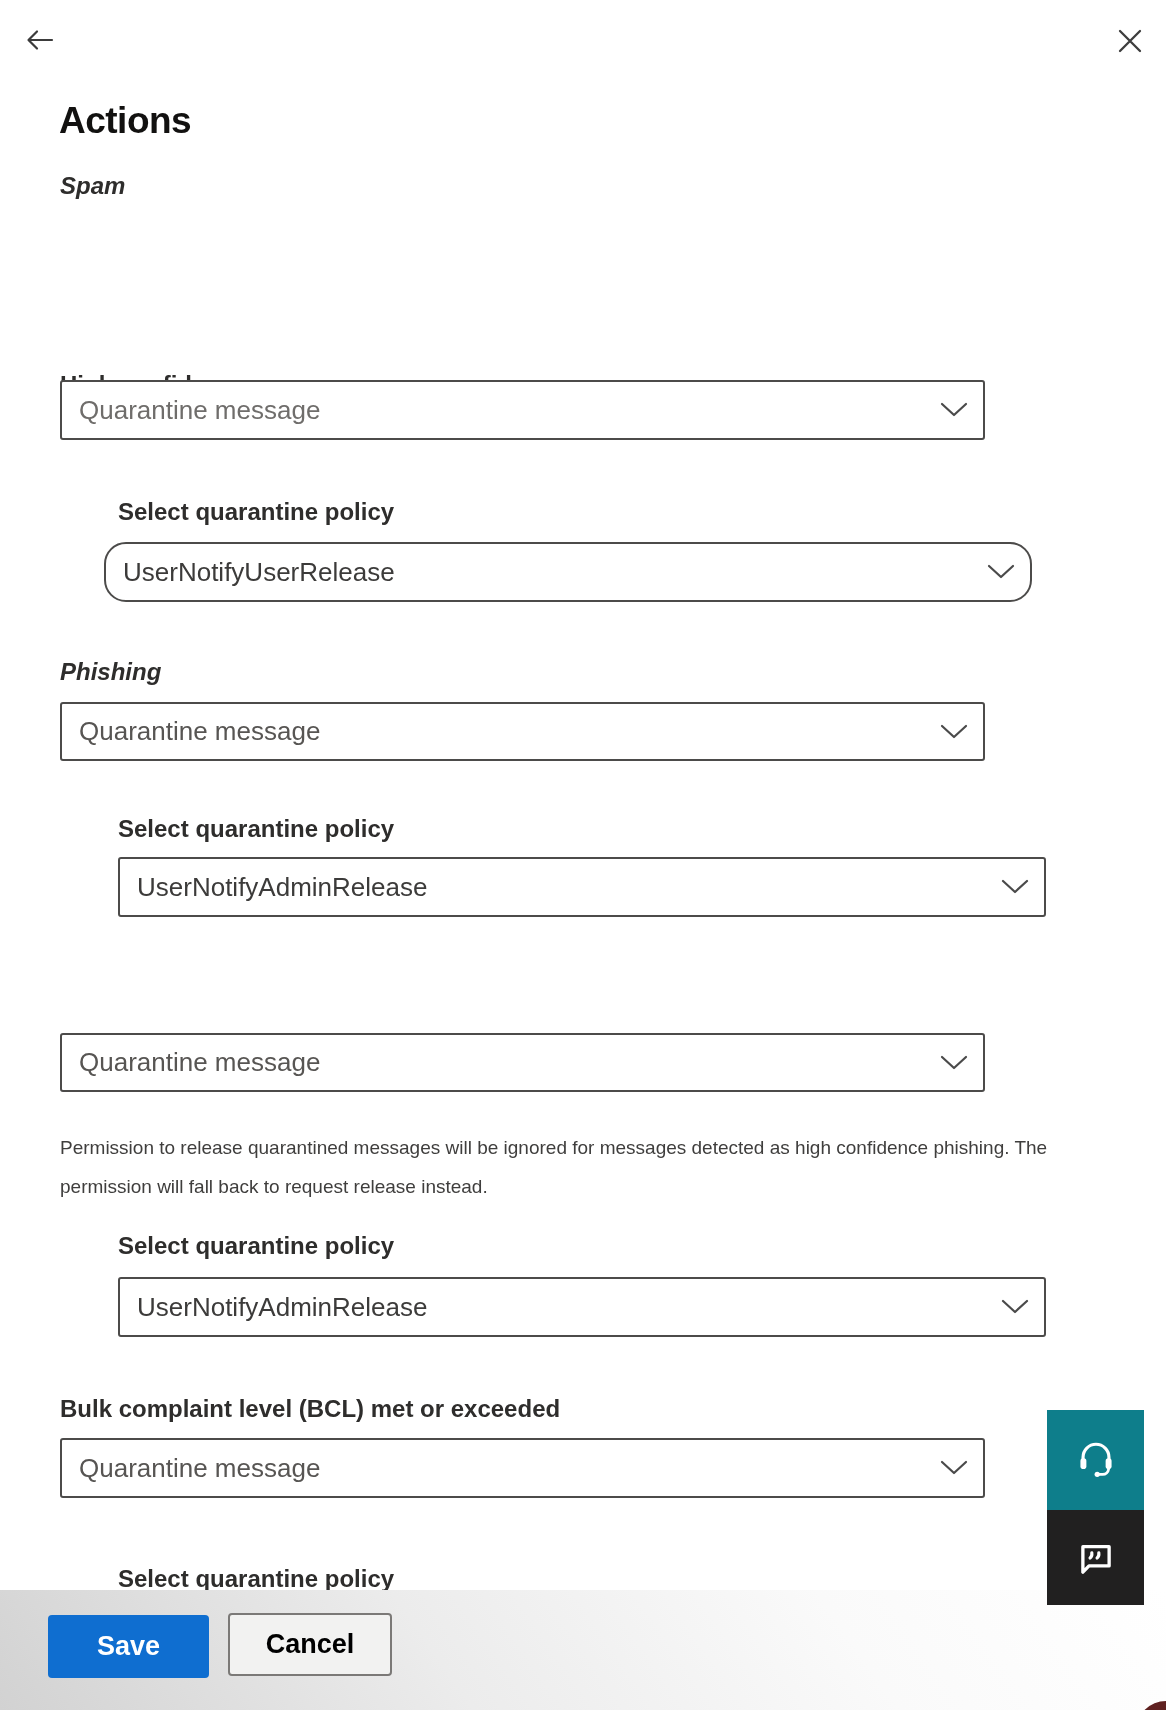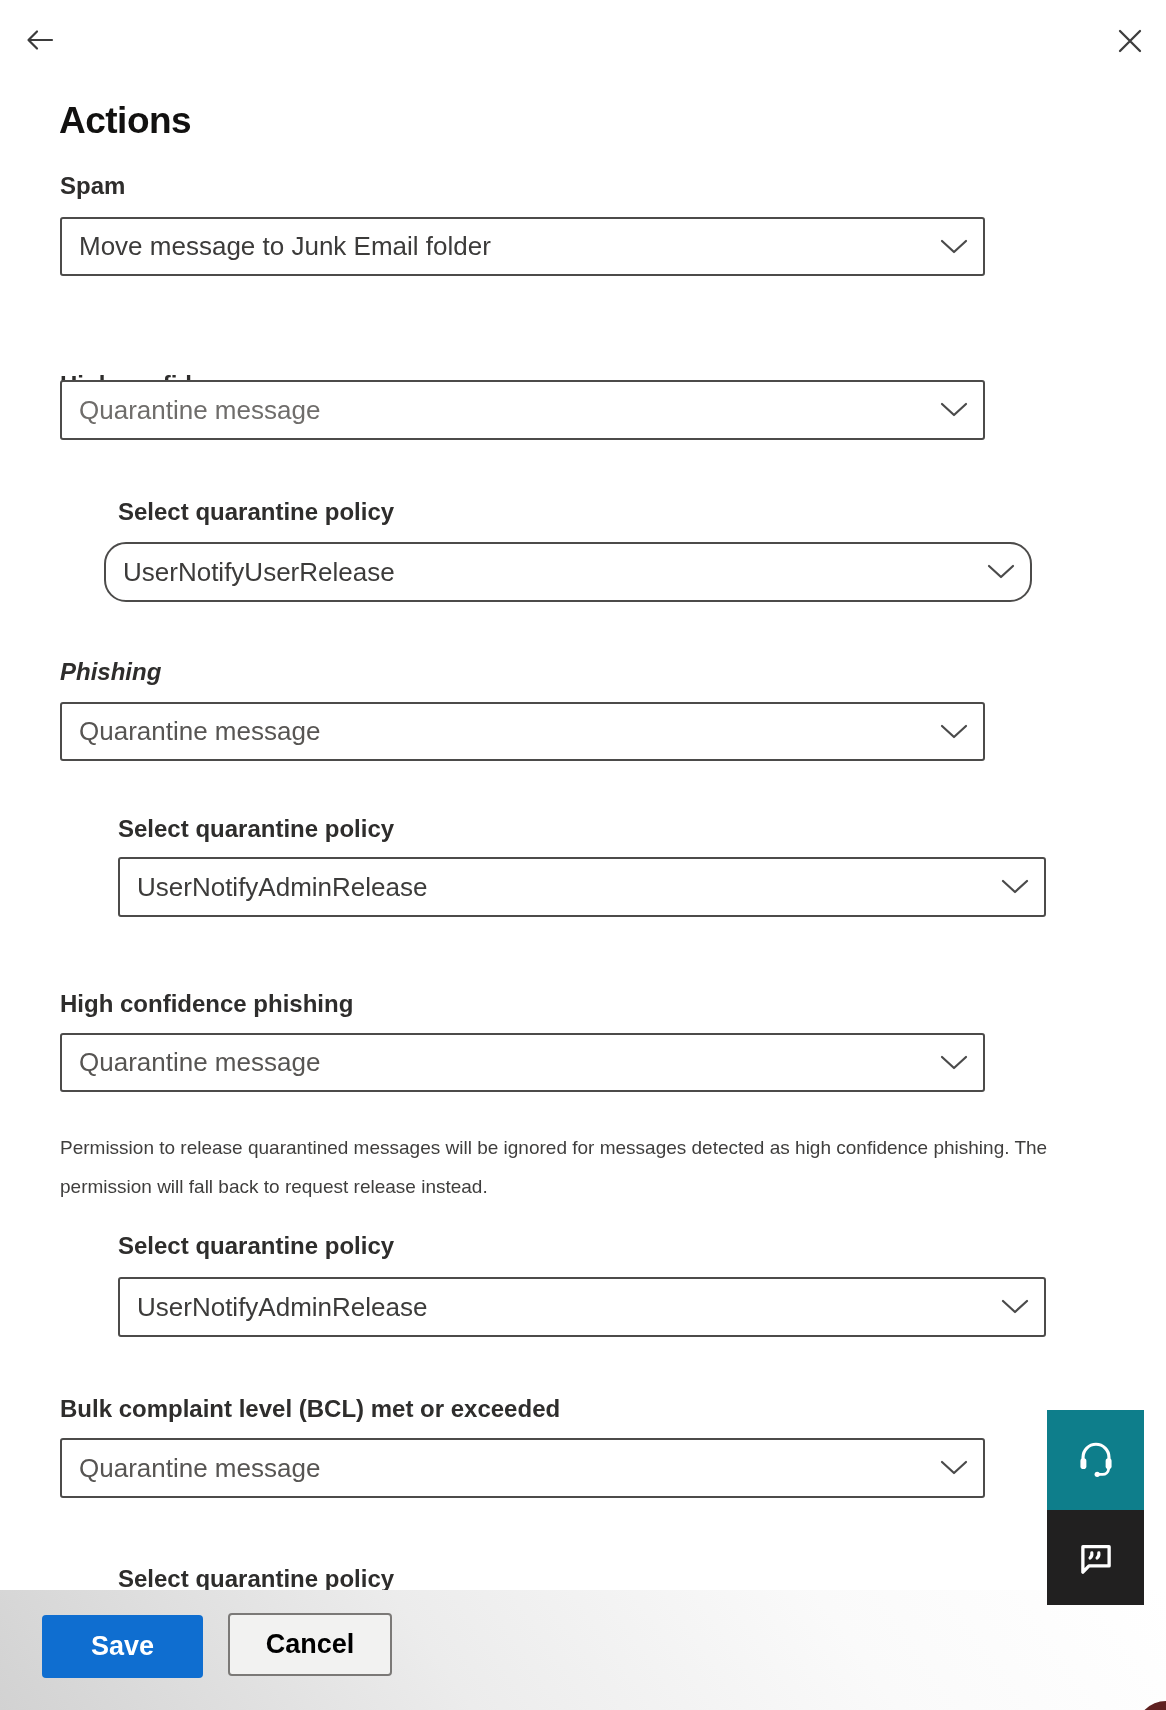--- a/index.html
+++ b/index.html
@@ -33,21 +33,21 @@
     background:#ffffff;display:flex;align-items:center;z-index:1;cursor:pointer;
   }
   .dd-text{
     padding-left:17px;font-size:26px;color:#3c3b3a;white-space:nowrap;overflow:hidden;
   }
   .dd.muted .dd-text{color:#6f6d6b;}
   .dd.mid .dd-text{color:#575553;}
   .dd .chev{position:absolute;right:14px;top:50%;transform:translateY(-50%);width:30px;height:18px;}
 
   
-  #lbl-f1{left:60px;top:172px;}   #dd-f1{left:60px;top:217px;width:925px;}
+  #lbl-f1{left:60px;top:172px;font-style:italic;}   #dd-f1{left:60px;top:217px;width:925px;}
   #lbl-f2{left:60px;top:338px;margin-top:33px;}   #dd-f2{left:60px;top:380px;width:925px;height:60px;}
   #lbl-f3{left:118px;top:498px;}  #dd-f3{left:104px;top:542px;width:928px;height:60px;border-radius:22px;}
   #lbl-f4{left:60px;top:658px;font-style:italic;}   #dd-f4{left:60px;top:702px;width:925px;}
   #lbl-f5{left:118px;top:815px;}  #dd-f5{left:118px;top:857px;width:928px;height:60px;}
   #lbl-f6{left:60px;top:990px;}   #dd-f6{left:60px;top:1033px;width:925px;}
   #lbl-f7{left:118px;top:1232px;} #dd-f7{left:118px;top:1277px;width:928px;height:60px;}
   #lbl-f8{left:60px;top:1395px;}  #dd-f8{left:60px;top:1438px;width:925px;height:60px;}
   #lbl-f9{left:118px;top:1565px;}
 
   .note{
@@ -56,21 +56,21 @@
   }
 
   .footer{
     position:absolute;left:0;top:1590px;width:1166px;height:120px;z-index:2;
     background:linear-gradient(55deg,#d2d2d2 0%,#ececec 38%,#fafafa 72%,#ffffff 100%);
   }
   .btn{
     position:absolute;z-index:3;display:flex;align-items:center;justify-content:center;
     font-size:27px;font-weight:700;border-radius:4px;cursor:pointer;
   }
-  .btn-save{left:42px;top:1615px;width:161px;height:63px;background:var(--accent);color:#ffffff;border:none;}
+  .btn-save{left:48px;top:1615px;width:161px;height:63px;background:var(--accent);color:#ffffff;border:none;}
   .btn-cancel{left:228px;top:1613px;width:164px;height:63px;background:#f2f2f1;color:#000000;border:2px solid #7b7977;}
 
   .float-btn{
     position:absolute;left:1047px;width:97px;z-index:4;display:flex;align-items:center;justify-content:center;cursor:pointer;
   }
   .float-support{top:1410px;height:100px;background:var(--support_teal);}
   .float-feedback{top:1510px;height:95px;background:var(--feedback_dark);}
   .float-btn svg{width:42px;height:42px;display:block;}
 
   .corner-sliver{
@@ -90,26 +90,20 @@
   </div>
   <div class="close-btn">
     <svg viewBox="0 0 34 34">
       <path d="M7 7 L27 27 M27 7 L7 27" fill="none" stroke="#3d3d3d" stroke-width="2.3" stroke-linecap="round"></path>
     </svg>
   </div>
 
   <h1 class="page-title">Actions</h1>
 
   <div class="field-label" id="lbl-f1">Spam</div>
-  <div class="dd" id="dd-f1">
-    <span class="dd-text">Move message to Junk Email folder</span>
-    <svg class="chev" viewBox="0 0 30 18">
-      <path d="M3 3 L15 14 L27 3" fill="none" stroke="#4a4a4a" stroke-width="2.2" stroke-linecap="round" stroke-linejoin="round"></path>
-    </svg>
-  </div>
 
   <div class="field-label" id="lbl-f2">High confidence spam</div>
   <div class="dd muted" id="dd-f2">
     <span class="dd-text">Quarantine message</span>
     <svg class="chev" viewBox="0 0 30 18">
       <path d="M3 3 L15 14 L27 3" fill="none" stroke="#4a4a4a" stroke-width="2.2" stroke-linecap="round" stroke-linejoin="round"></path>
     </svg>
   </div>
 
   <div class="field-label" id="lbl-f3">Select quarantine policy</div>
@@ -129,21 +123,20 @@
   </div>
 
   <div class="field-label" id="lbl-f5">Select quarantine policy</div>
   <div class="dd" id="dd-f5">
     <span class="dd-text">UserNotifyAdminRelease</span>
     <svg class="chev" viewBox="0 0 30 18">
       <path d="M3 3 L15 14 L27 3" fill="none" stroke="#4a4a4a" stroke-width="2.2" stroke-linecap="round" stroke-linejoin="round"></path>
     </svg>
   </div>
 
-  <div class="field-label" id="lbl-f6">High confidence phishing</div>
   <div class="dd mid" id="dd-f6">
     <span class="dd-text">Quarantine message</span>
     <svg class="chev" viewBox="0 0 30 18">
       <path d="M3 3 L15 14 L27 3" fill="none" stroke="#4a4a4a" stroke-width="2.2" stroke-linecap="round" stroke-linejoin="round"></path>
     </svg>
   </div>
 
   <p class="note">Permission to release quarantined messages will be ignored for messages detected as high confidence phishing. The permission will fall back to request release instead.</p>
 
   <div class="field-label" id="lbl-f7">Select quarantine policy</div>

